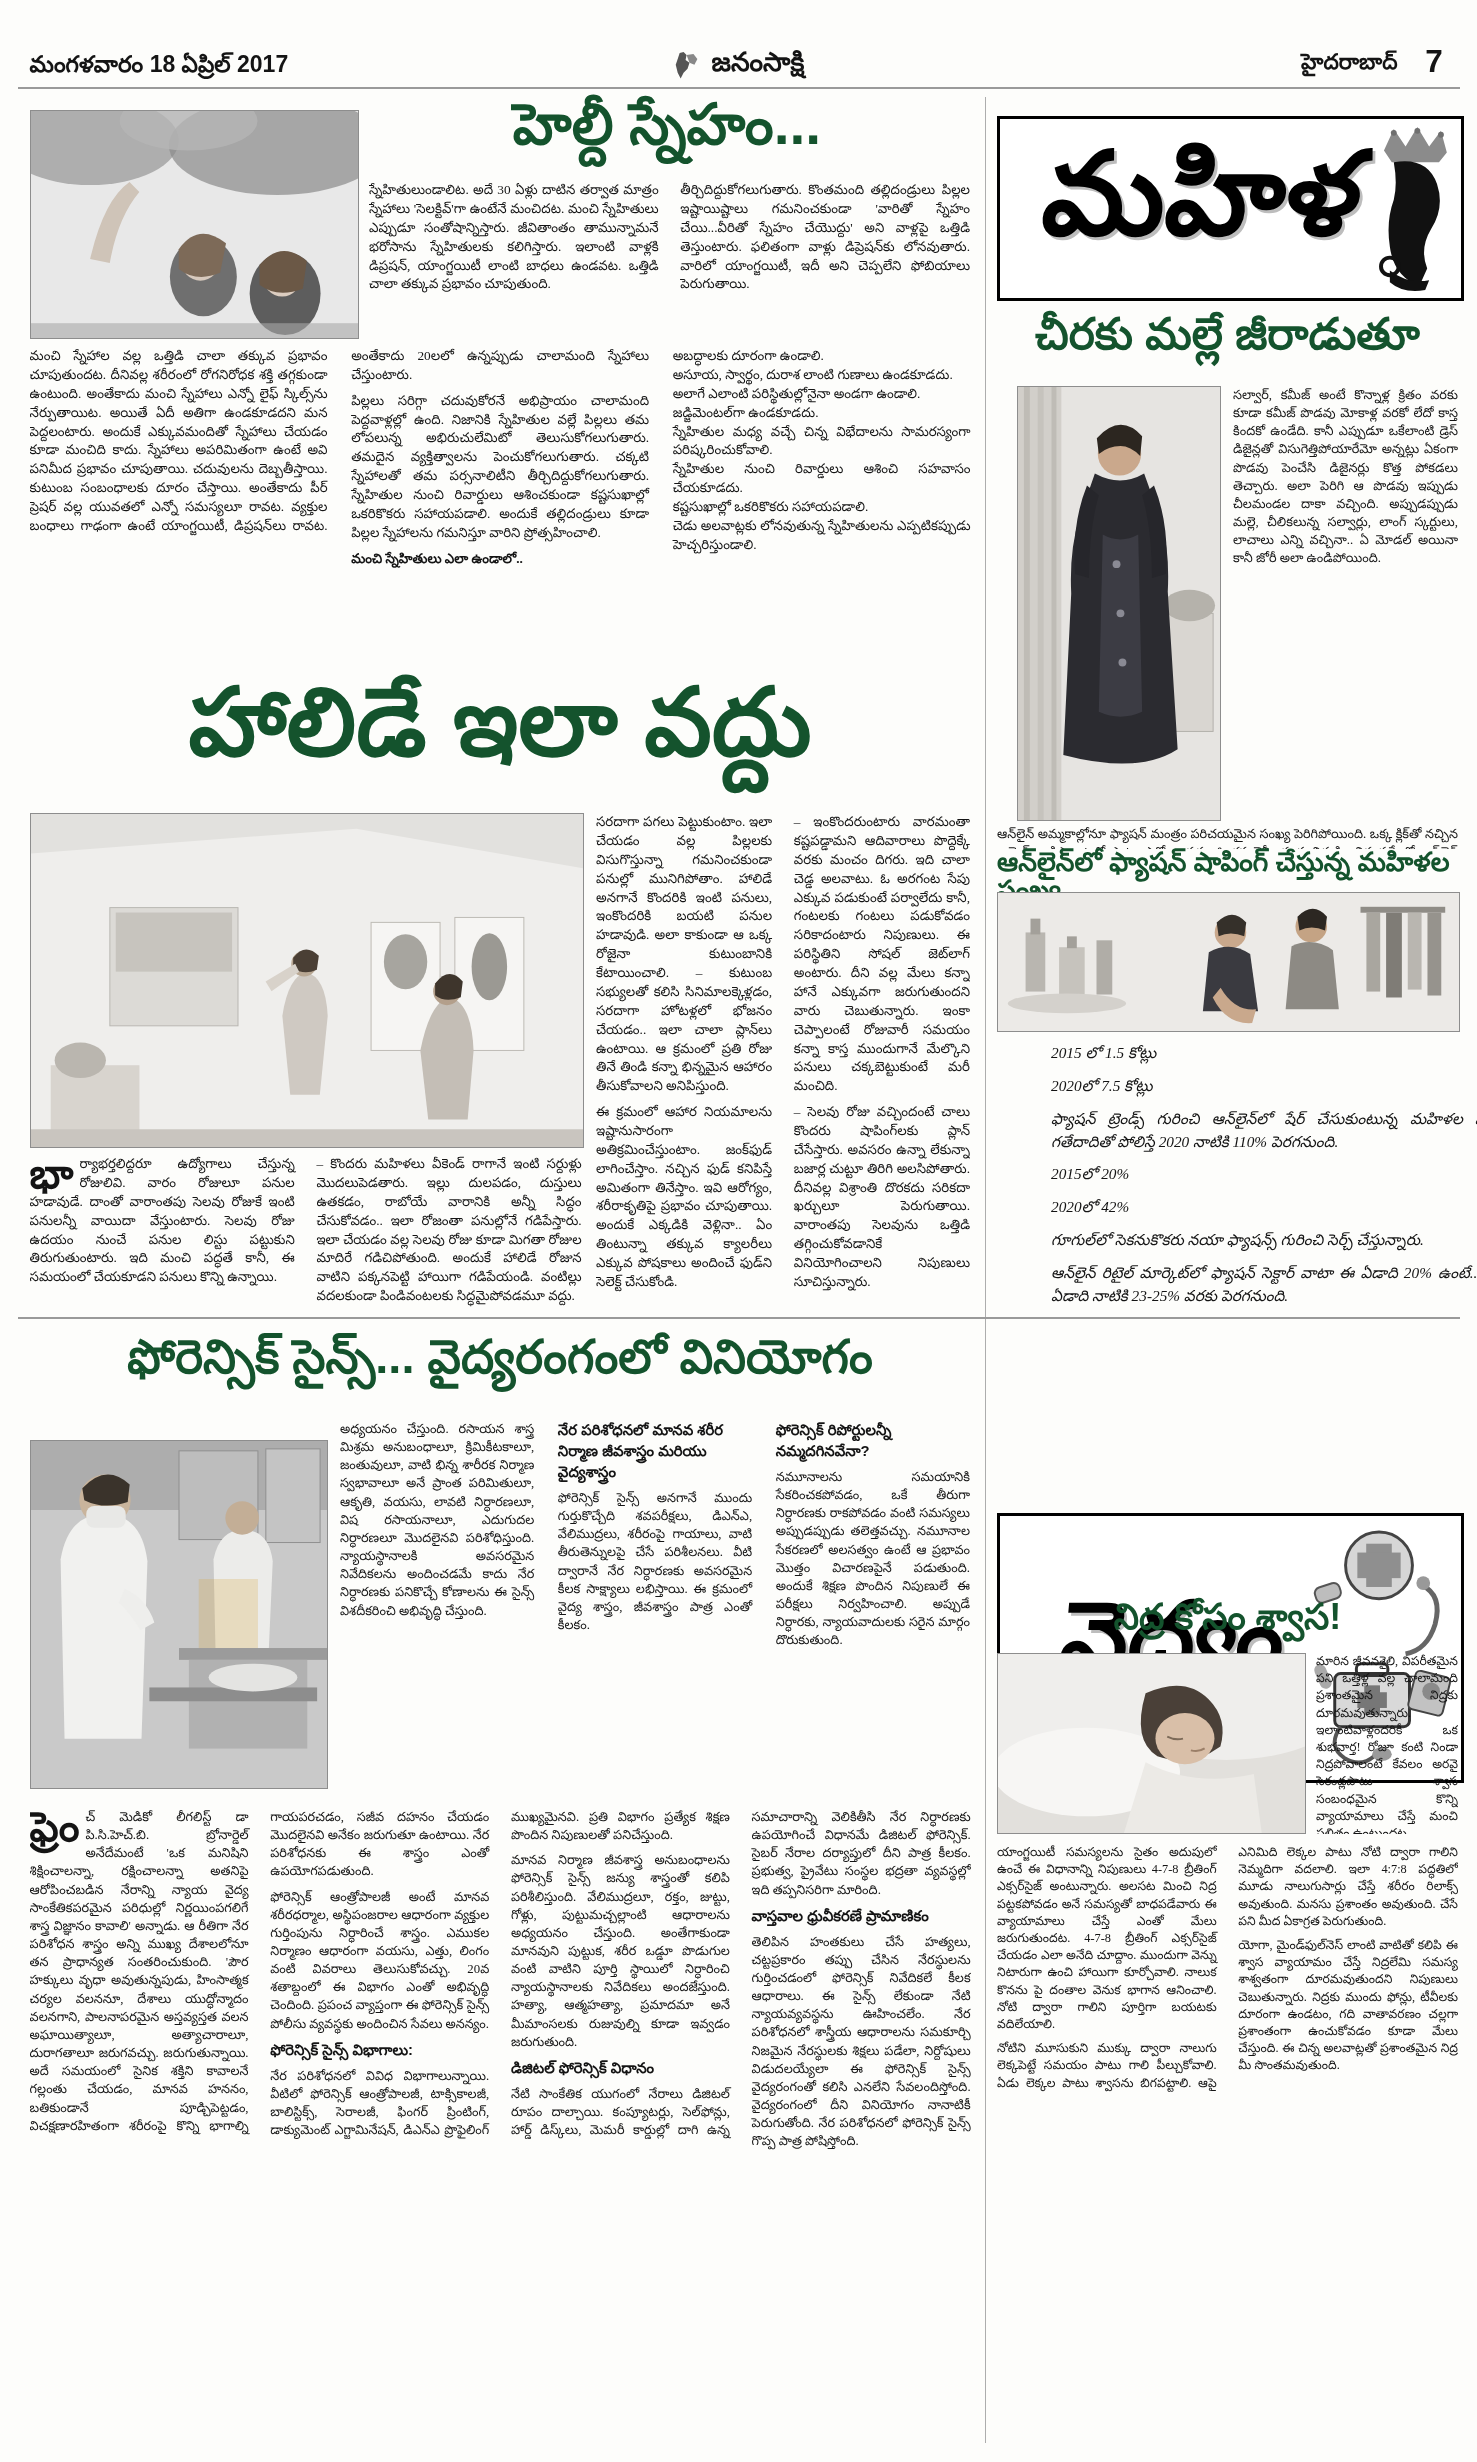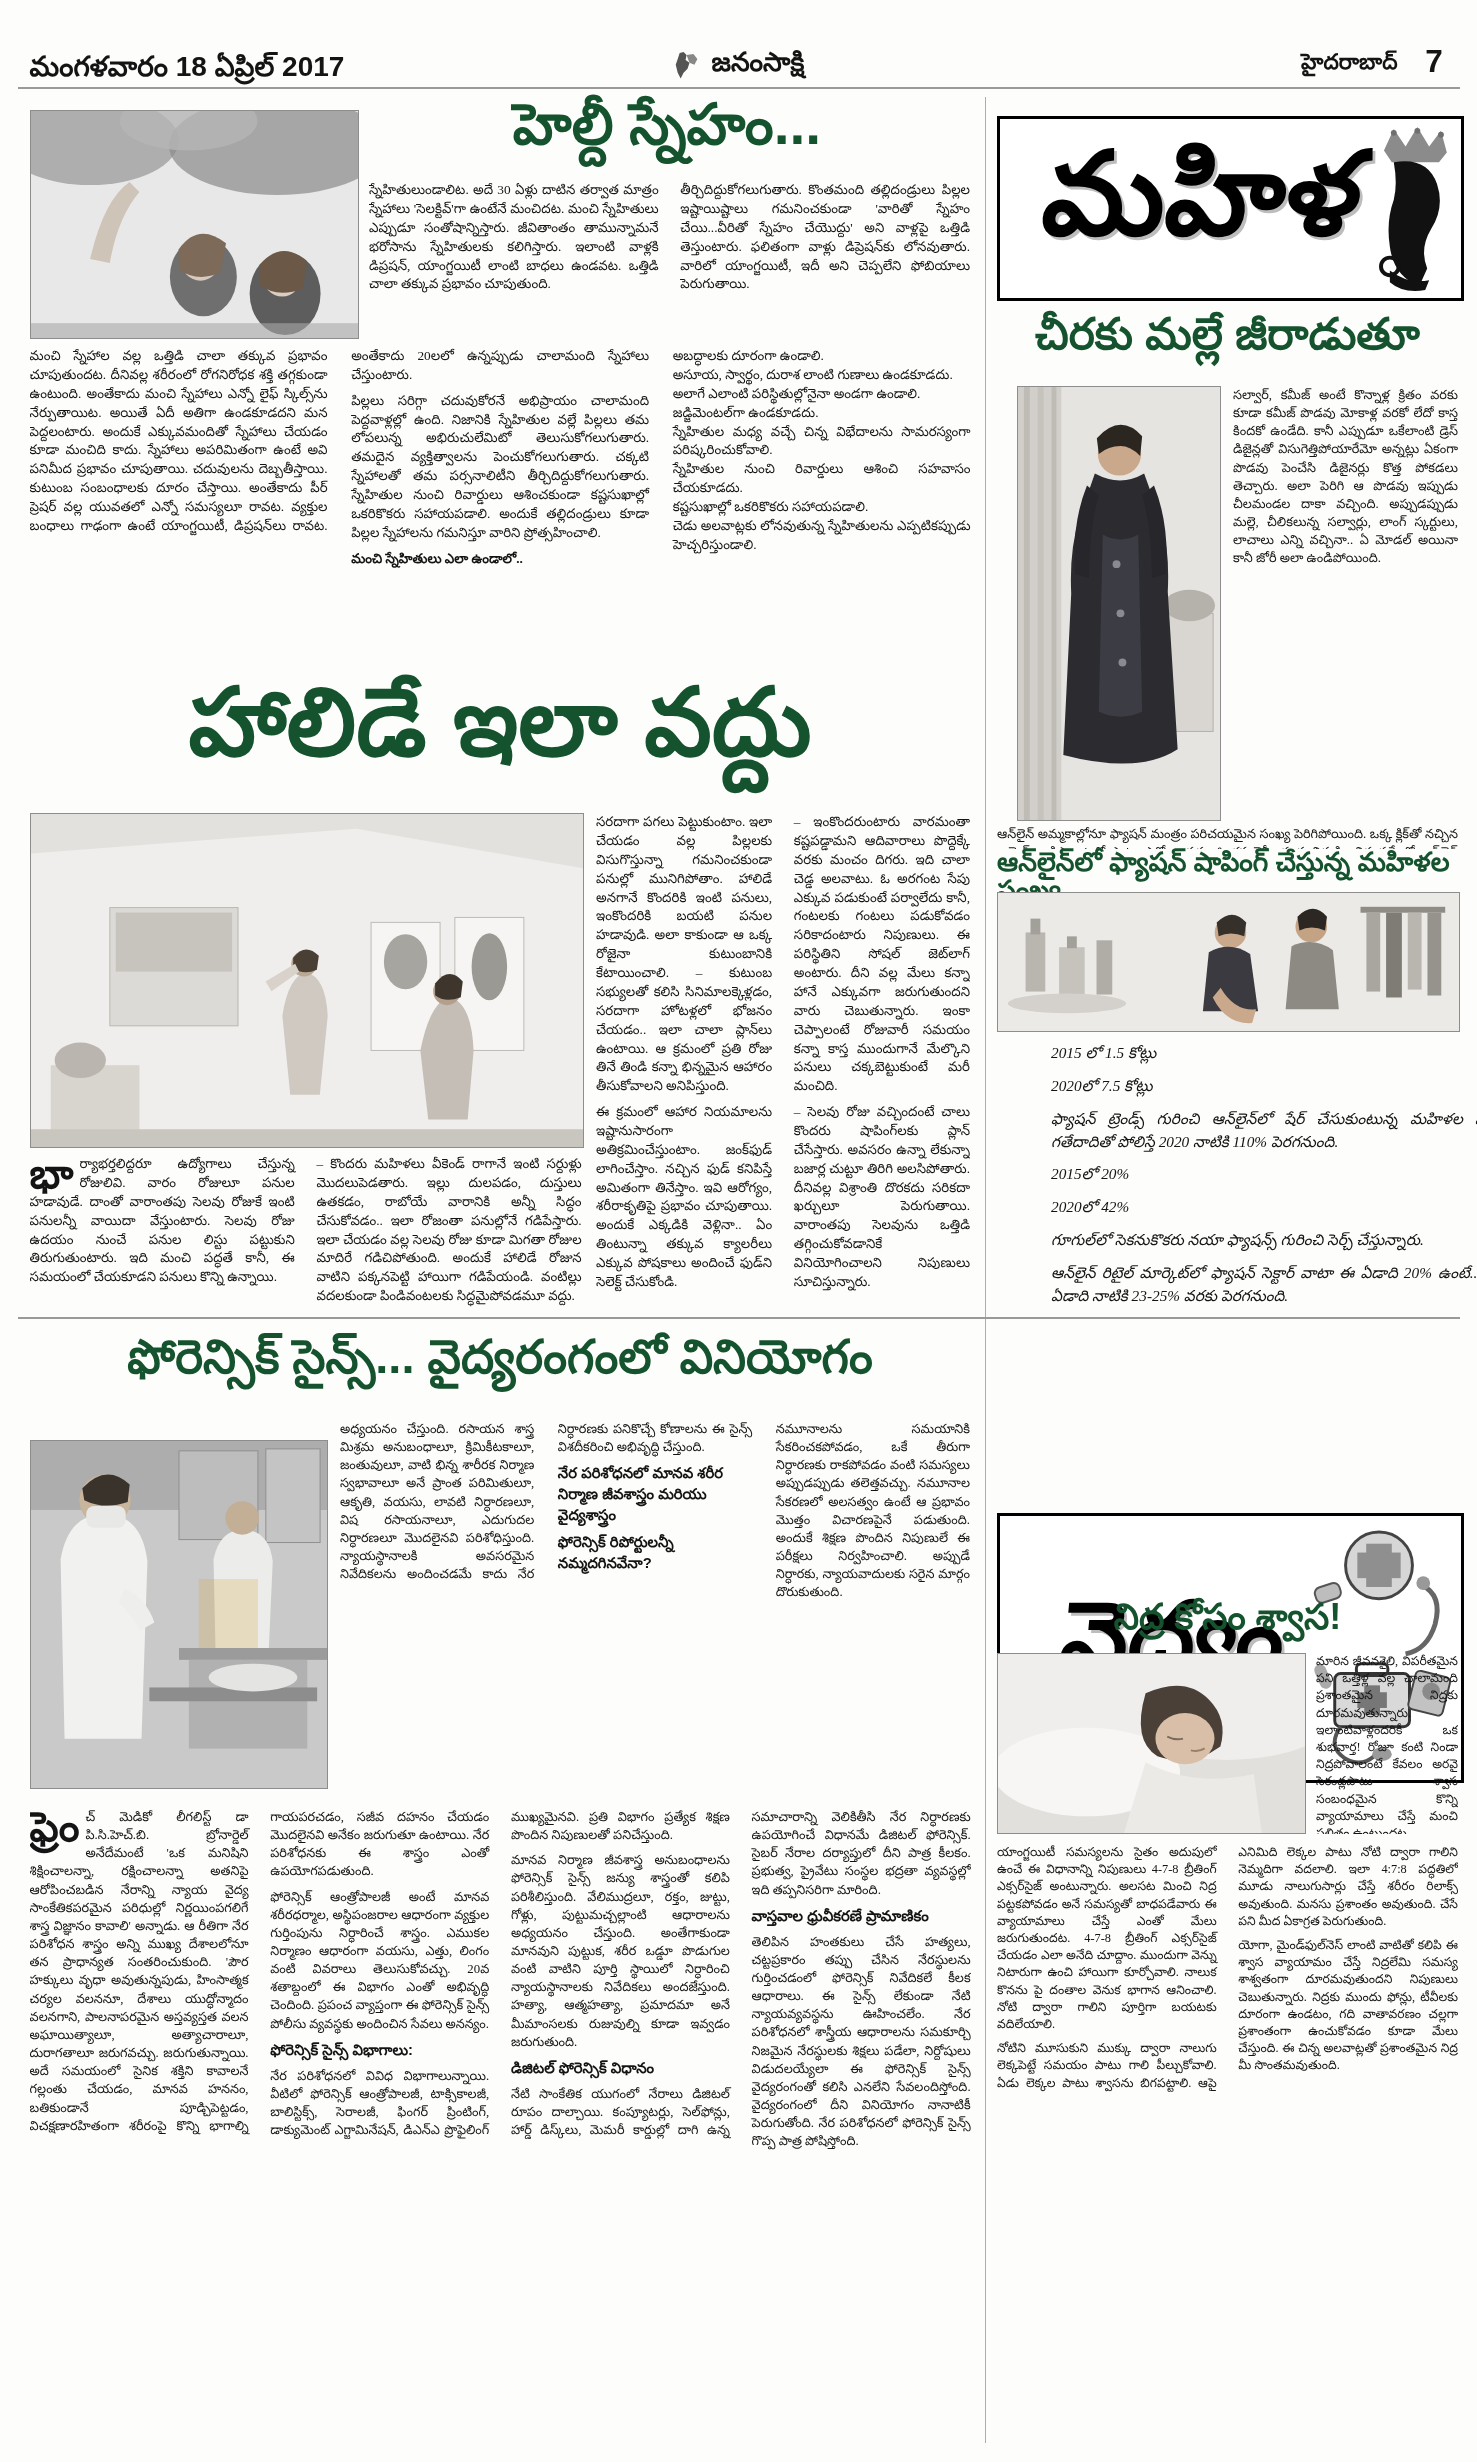--- a/index.html
+++ b/index.html
@@ -27,21 +27,21 @@
   .sectitle{font-family:"Liberation Sans",sans-serif;font-weight:900;color:#000;transform:skewX(-5deg);text-shadow:3px 3px 0 #bdbdbd;}
   .masthead{display:flex;align-items:center;gap:12px;}
   .stats p{margin:0 0 9.9px 0;font-size:15.3px;line-height:1.5;text-align:justify;}
   .tail-line{font-size:12.8px;}
   .hdr-sans{font-family:"Liberation Sans",sans-serif;font-weight:bold;}
 </style>
 </head>
 <body>
 
 <div class="abs" style="left:29.6px;top:43px;width:1419px;height:39px;">
-  <span class="abs hdr-sans" style="left:0;top:7.9px;font-size:28px;">మంగళవారం 18 ఏప్రిల్ 2017</span>
+  <span class="abs hdr-sans" style="left:0;top:7.9px;font-size:23px;">మంగళవారం 18 ఏప్రిల్ 2017</span>
   <div class="abs masthead" style="left:50%;top:3.9px;transform:translateX(-50%);">
     <span style="display:inline-block;line-height:0;">
       <svg width="25.6" height="29.6" viewBox="0 0 26 30">
           <path d="M6 2 L10 1 L13 4 L12 9 L16 12 L14 18 L10 22 L7 28 L4 22 L2 14 L4 8 Z" fill="#555"></path>
           <path d="M13 4 L20 3 L24 8 L21 14 L16 12 Z" fill="#888"></path>
         </svg>
     </span>
     <span class="hdr-sans" style="font-size:26.6px;">జనంసాక్షి</span>
   </div>
   <span class="abs hdr-sans" style="right:51px;top:5.9px;font-size:21.7px;">హైదరాబాద్</span>
@@ -147,20 +147,21 @@
     <rect x="160" y="222" width="120" height="90" fill="#b1b1b1"></rect>
     <rect x="120" y="250" width="170" height="14" fill="#8d8d8d"></rect>
     <ellipse cx="225" cy="240" rx="45" ry="14" fill="#e4e4e2"></ellipse>
     <rect x="170" y="140" width="60" height="70" fill="#d8a73f" opacity=".25"></rect>
   </svg>
 </div>
 
 <div class="abs jtext cols3 clip" style="left:340px;top:1420px;width:630px;height:372px;font-size:12.8px;">
   <p>అధ్యయనం చేస్తుంది. రసాయన శాస్త్ర మిశ్రమ అనుబంధాలూ, క్రిమికీటకాలూ, జంతువులూ, వాటి భిన్న శారీరక నిర్మాణ స్వభావాలూ అనే ప్రాంత పరిమితులూ, ఆకృతి, వయసు, లావటి నిర్ధారణలూ, విష రసాయనాలూ, ఎదుగుదల నిర్ధారణలూ మొదలైనవి పరిశోధిస్తుంది. న్యాయస్థానాలకి అవసరమైన నివేదికలను అందించడమే కాదు నేర నిర్ధారణకు పనికొచ్చే కోణాలను ఈ సైన్స్ విశదీకరించి అభివృద్ధి చేస్తుంది.</p>
   <div class="colsub">నేర పరిశోధనలో మానవ శరీర నిర్మాణ జీవశాస్త్రం మరియు వైద్యశాస్త్రం</div>
+  <p>ఫోరెన్సిక్ సైన్స్ అనగానే ముందు గుర్తుకొచ్చేది శవపరీక్షలు, డిఎన్ఎ, వేలిముద్రలు, శరీరంపై గాయాలు, వాటి తీరుతెన్నులపై చేసే పరిశీలనలు. వీటి ద్వారానే నేర నిర్ధారణకు అవసరమైన కీలక సాక్ష్యాలు లభిస్తాయి. ఈ క్రమంలో వైద్య శాస్త్రం, జీవశాస్త్రం పాత్ర ఎంతో కీలకం.</p>
   <div class="colsub">ఫోరెన్సిక్ రిపోర్టులన్నీ నమ్మదగినవేనా?</div>
   <p>నమూనాలను సమయానికి సేకరించకపోవడం, ఒకే తీరుగా నిర్ధారణకు రాకపోవడం వంటి సమస్యలు అప్పుడప్పుడు తలెత్తవచ్చు. నమూనాల సేకరణలో అలసత్వం ఉంటే ఆ ప్రభావం మొత్తం విచారణపైనే పడుతుంది. అందుకే శిక్షణ పొందిన నిపుణులే ఈ పరీక్షలు నిర్వహించాలి. అప్పుడే నిర్ధారకు, న్యాయవాదులకు సరైన మార్గం దొరుకుతుంది.</p>
 </div>
 
 <div class="abs jtext cols4 clip" style="left:29.6px;top:1808px;width:941px;height:635px;font-size:12.8px;">
   <p><span class="dropcap">ఫ్రెం</span><span>చ్ మెడికో లీగలిస్ట్ డా పి.సి.హెచ్.బి. బ్రోనార్డెల్ అనేదేమంటే 'ఒక మనిషిని శిక్షించాలన్నా, రక్షించాలన్నా అతనిపై ఆరోపించబడిన నేరాన్ని న్యాయ వైద్య సాంకేతికపరమైన పరిధుల్లో నిర్ణయింపగలిగే శాస్త్ర విజ్ఞానం కావాలి' అన్నాడు. ఆ రీతిగా నేర పరిశోధన శాస్త్రం అన్ని ముఖ్య దేశాలలోనూ తన ప్రాధాన్యత సంతరించుకుంది. 'పౌర హక్కులు వృధా అవుతున్నపుడు, హింసాత్మక చర్యల వలననూ, దేశాలు యుద్ధోన్మాదం వలనగాని, పాలనాపరమైన అస్తవ్యస్తత వలన అఘాయిత్యాలూ, అత్యాచారాలూ, దురాగతాలూ జరుగవచ్చు. జరుగుతున్నాయి. అదే సమయంలో సైనిక శక్తిని కావాలనే గల్లంతు చేయడం, మానవ హననం, బతికుండానే పూడ్చిపెట్టడం, విచక్షణారహితంగా శరీరంపై కొన్ని భాగాల్ని గాయపరచడం, సజీవ దహనం చేయడం మొదలైనవి అనేకం జరుగుతూ ఉంటాయి. నేర పరిశోధనకు ఈ శాస్త్రం ఎంతో ఉపయోగపడుతుంది.</span></p>
   <p>ఫోరెన్సిక్ ఆంత్రోపాలజీ అంటే మానవ శరీరధర్మాల, అస్థిపంజరాల ఆధారంగా వ్యక్తుల గుర్తింపును నిర్ధారించే శాస్త్రం. ఎముకల నిర్మాణం ఆధారంగా వయసు, ఎత్తు, లింగం వంటి వివరాలు తెలుసుకోవచ్చు. 20వ శతాబ్దంలో ఈ విభాగం ఎంతో అభివృద్ధి చెందింది. ప్రపంచ వ్యాప్తంగా ఈ ఫోరెన్సిక్ సైన్స్ పోలీసు వ్యవస్థకు అందించిన సేవలు అనన్యం.</p>
   <div class="colsub" style="text-align:left;">ఫోరెన్సిక్ సైన్స్ విభాగాలు:</div>
   <p>నేర పరిశోధనలో వివిధ విభాగాలున్నాయి. వీటిలో ఫోరెన్సిక్ ఆంత్రోపాలజీ, టాక్సికాలజీ, బాలిస్టిక్స్, సెరాలజీ, ఫింగర్ ప్రింటింగ్, డాక్యుమెంట్ ఎగ్జామినేషన్, డిఎన్ఎ ప్రొఫైలింగ్ ముఖ్యమైనవి. ప్రతి విభాగం ప్రత్యేక శిక్షణ పొందిన నిపుణులతో పనిచేస్తుంది.</p>
   <p>మానవ నిర్మాణ జీవశాస్త్ర అనుబంధాలను ఫోరెన్సిక్ సైన్స్ జన్యు శాస్త్రంతో కలిపి పరిశీలిస్తుంది. వేలిముద్రలూ, రక్తం, జుట్టు, గోళ్లు, పుట్టుమచ్చల్లాంటి ఆధారాలను అధ్యయనం చేస్తుంది. అంతేగాకుండా మానవుని పుట్టుక, శరీర ఒడ్డూ పొడుగుల వంటి వాటిని పూర్తి స్థాయిలో నిర్ధారించి న్యాయస్థానాలకు నివేదికలు అందజేస్తుంది. హత్యా, ఆత్మహత్యా, ప్రమాదమా అనే మీమాంసలకు రుజువుల్ని కూడా ఇవ్వడం జరుగుతుంది.</p>

